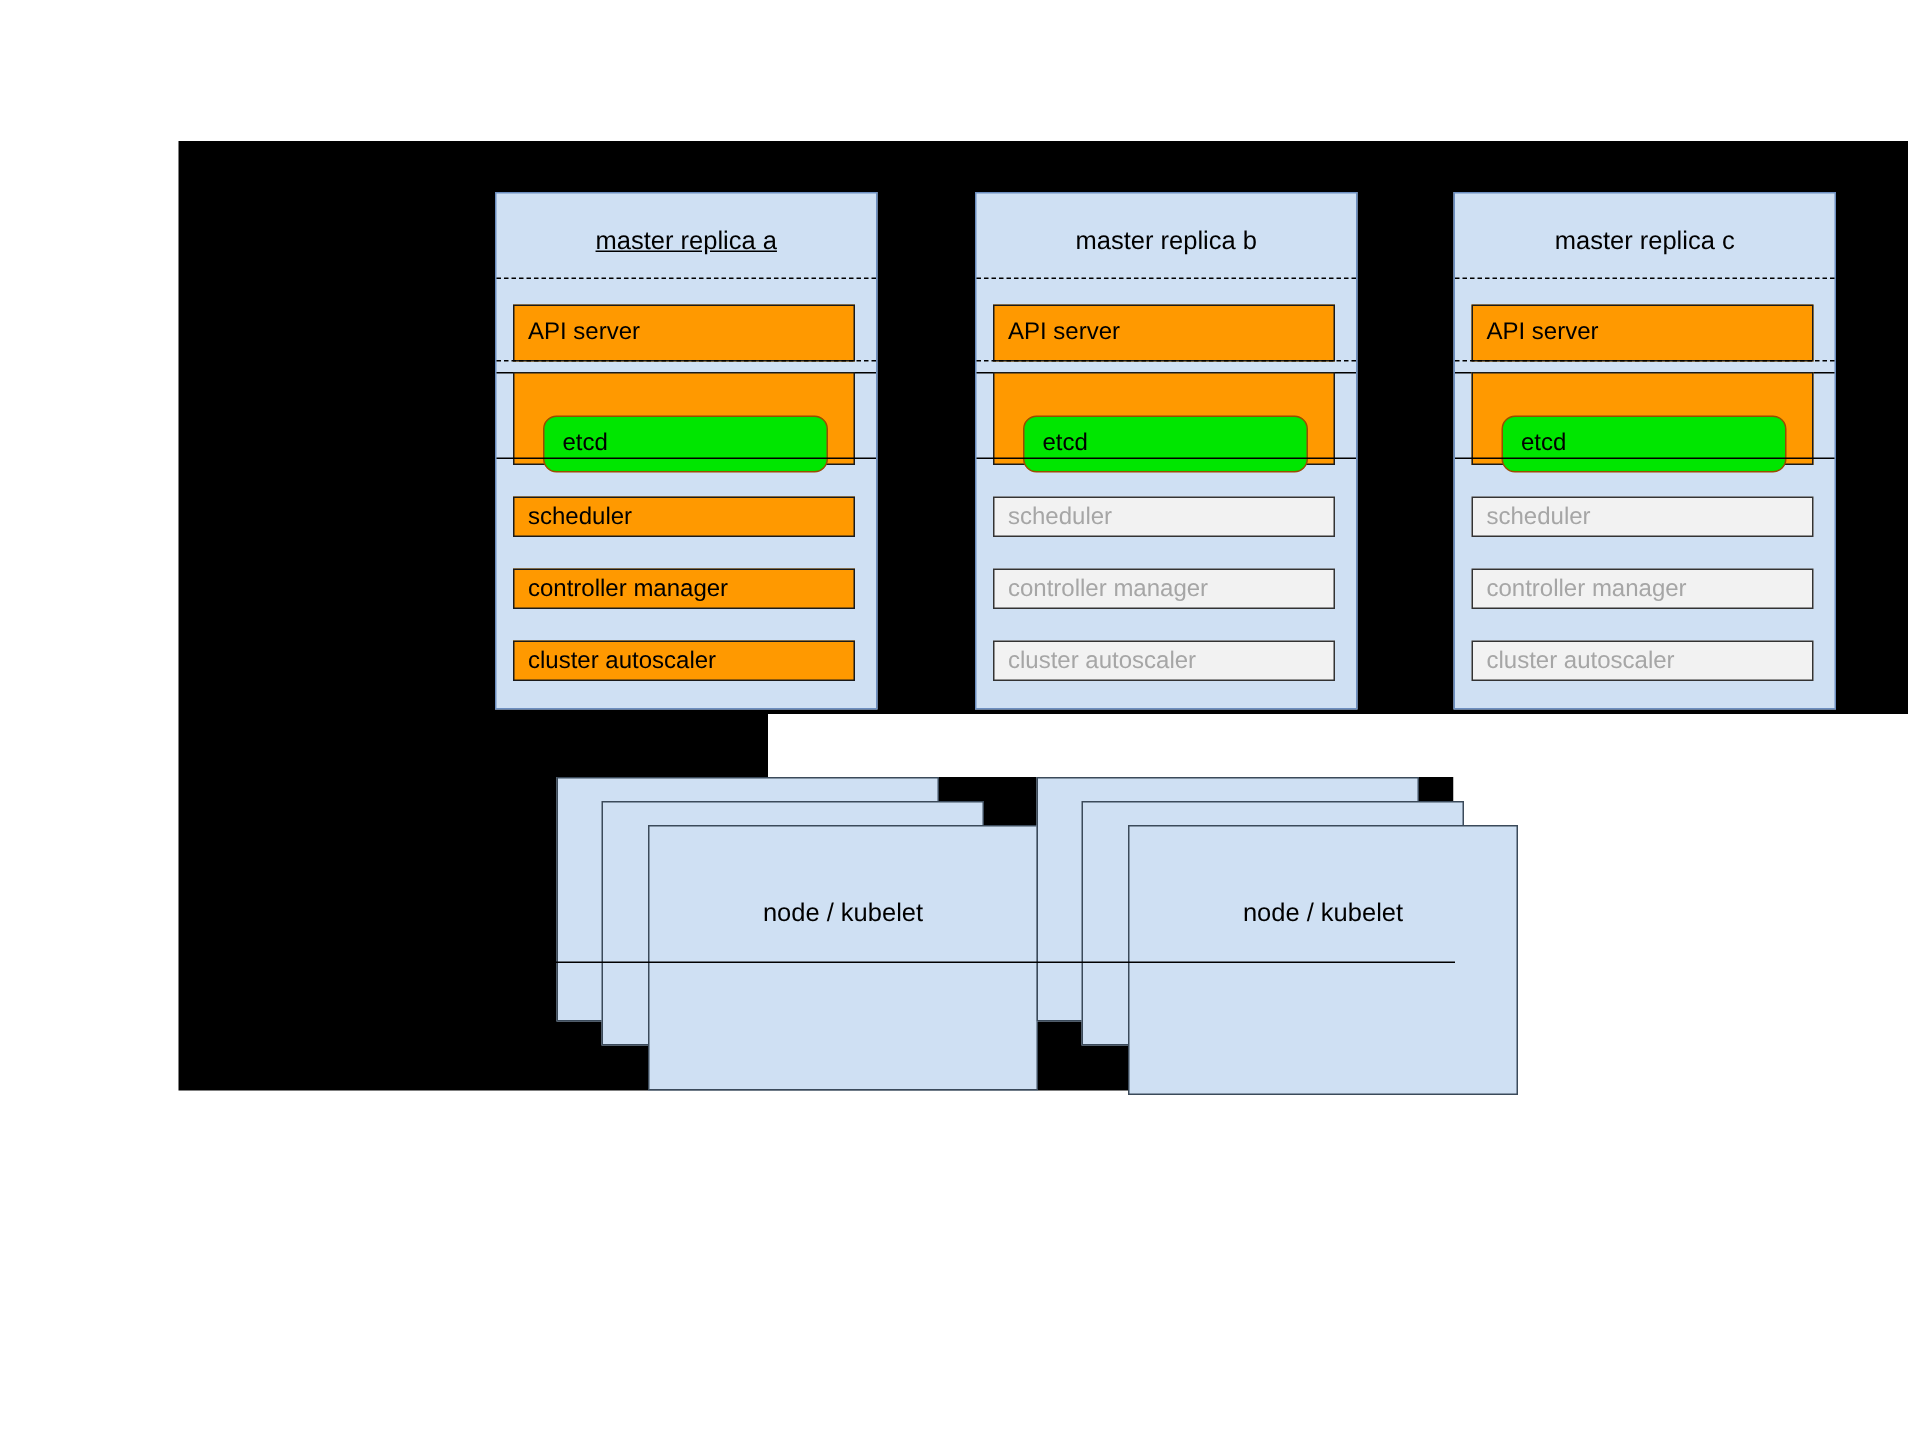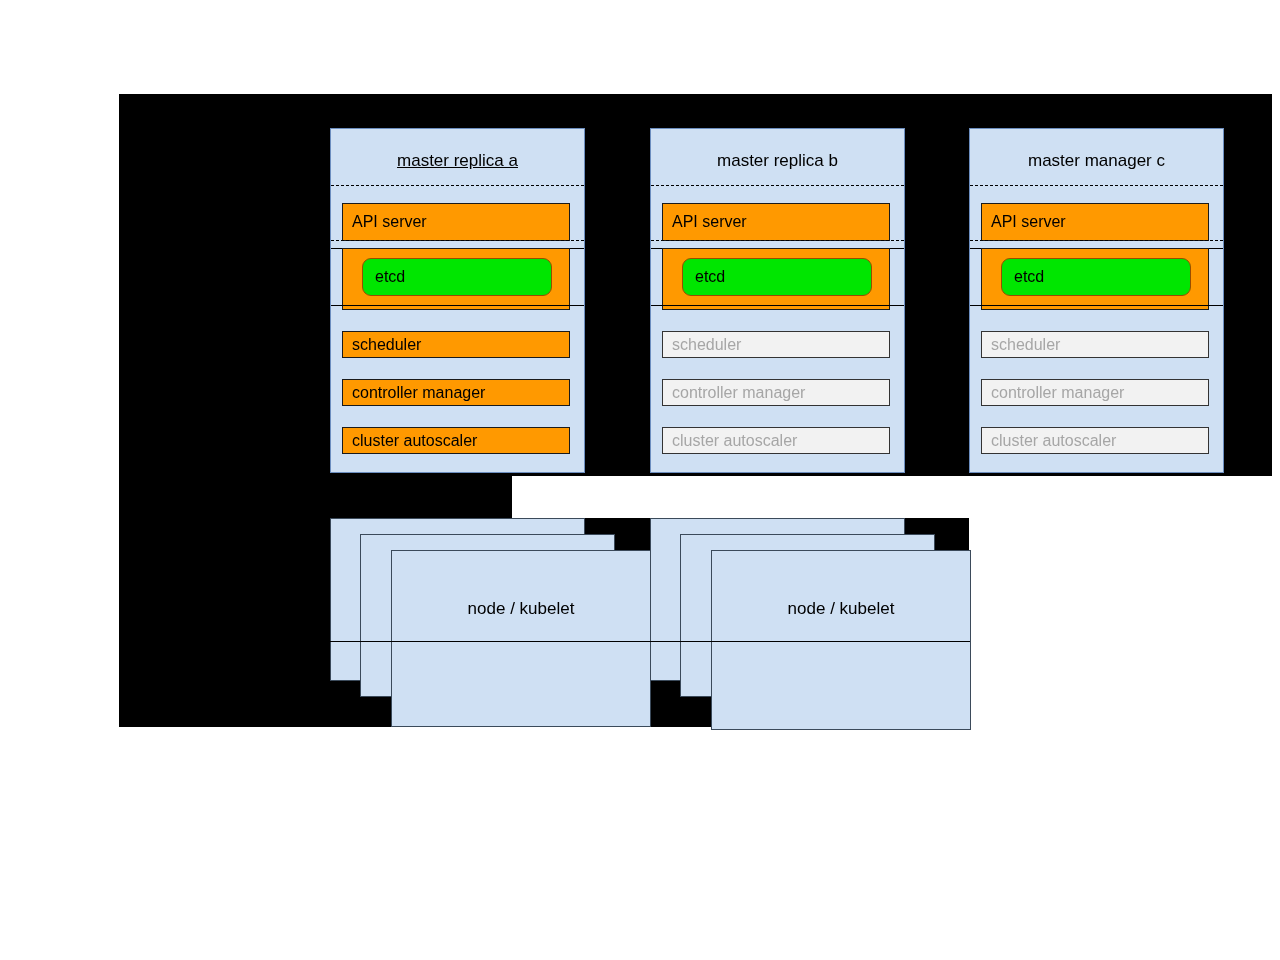--- a/index.html
+++ b/index.html
@@ -99,28 +99,30 @@
     box-sizing: border-box;
     background: #00e600;
     border: 1px solid #994d00;
     border-radius: 9px;
     font-size: 16px;
     color: #000000;
     display: flex;
     align-items: center;
     padding-left: 12px;
     white-space: nowrap;
+    margin-top: 19px;
   }
 
   
   .node-card {
     position: absolute;
     box-sizing: border-box;
     background: #cfe0f3;
     border: 1px solid #3b4a5a;
+    margin-left: 41px;
   }
   .node-card .node-label {
     position: absolute;
     left: 0;
     width: 100%;
     text-align: center;
     font-size: 17px;
     color: #000000;
     white-space: nowrap;
   }
@@ -161,21 +163,21 @@
   <div class="dash-line" style="left:651px; top:240px; width:253px;"></div>
   <div class="solid-line" style="left:651px; top:248px; width:253px;"></div>
   <div class="etcd-host" style="left:662px; top:248px; width:228px; height:62px;"></div>
   <div class="etcd-pill" style="left:682px; top:258px; width:190px; height:38px;">etcd</div>
   <div class="solid-line" style="left:651px; top:305px; width:253px;"></div>
   <div class="comp inactive" style="left:662px; top:331px; width:228px; height:27px;">scheduler</div>
   <div class="comp inactive" style="left:662px; top:379px; width:228px; height:27px;">controller manager</div>
   <div class="comp inactive" style="left:662px; top:427px; width:228px; height:27px;">cluster autoscaler</div>
 
   <div class="replica" style="left:969px; top:128px; width:255px; height:345px;">
-    <div class="replica-title" style="top:22px;">master manager c</div>
+    <div class="replica-title" style="top:22px;">master replica c</div>
   </div>
   <div class="dash-line" style="left:970px; top:185px; width:253px;"></div>
   <div class="comp active" style="left:981px; top:203px; width:228px; height:38px;">API server</div>
   <div class="dash-line" style="left:970px; top:240px; width:253px;"></div>
   <div class="solid-line" style="left:970px; top:248px; width:253px;"></div>
   <div class="etcd-host" style="left:981px; top:248px; width:228px; height:62px;"></div>
   <div class="etcd-pill" style="left:1001px; top:258px; width:190px; height:38px;">etcd</div>
   <div class="solid-line" style="left:970px; top:305px; width:253px;"></div>
   <div class="comp inactive" style="left:981px; top:331px; width:228px; height:27px;">scheduler</div>
   <div class="comp inactive" style="left:981px; top:379px; width:228px; height:27px;">controller manager</div>

